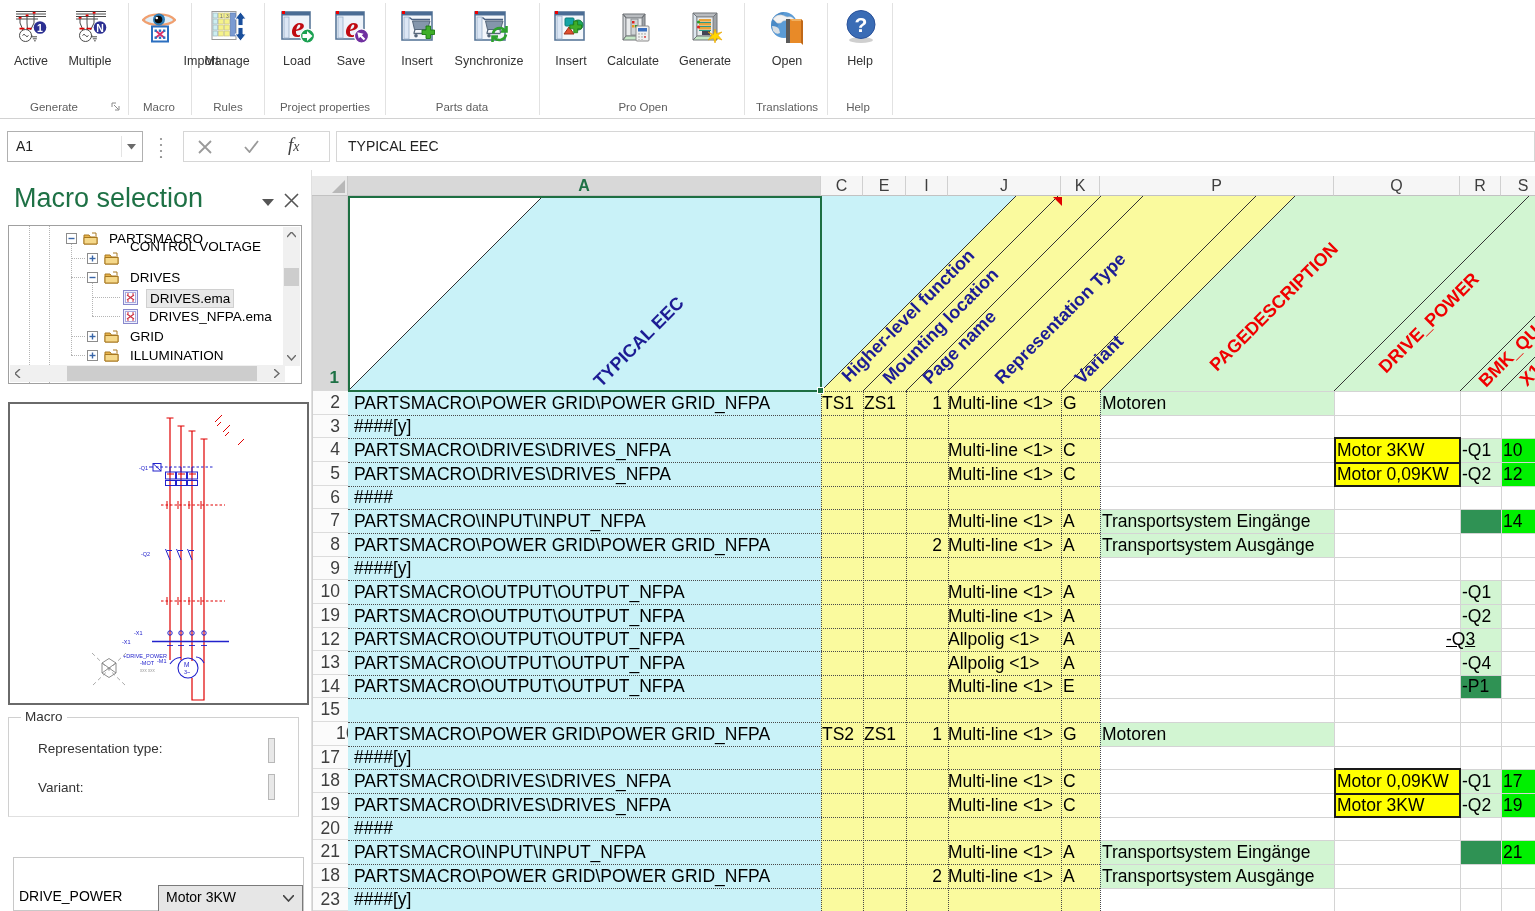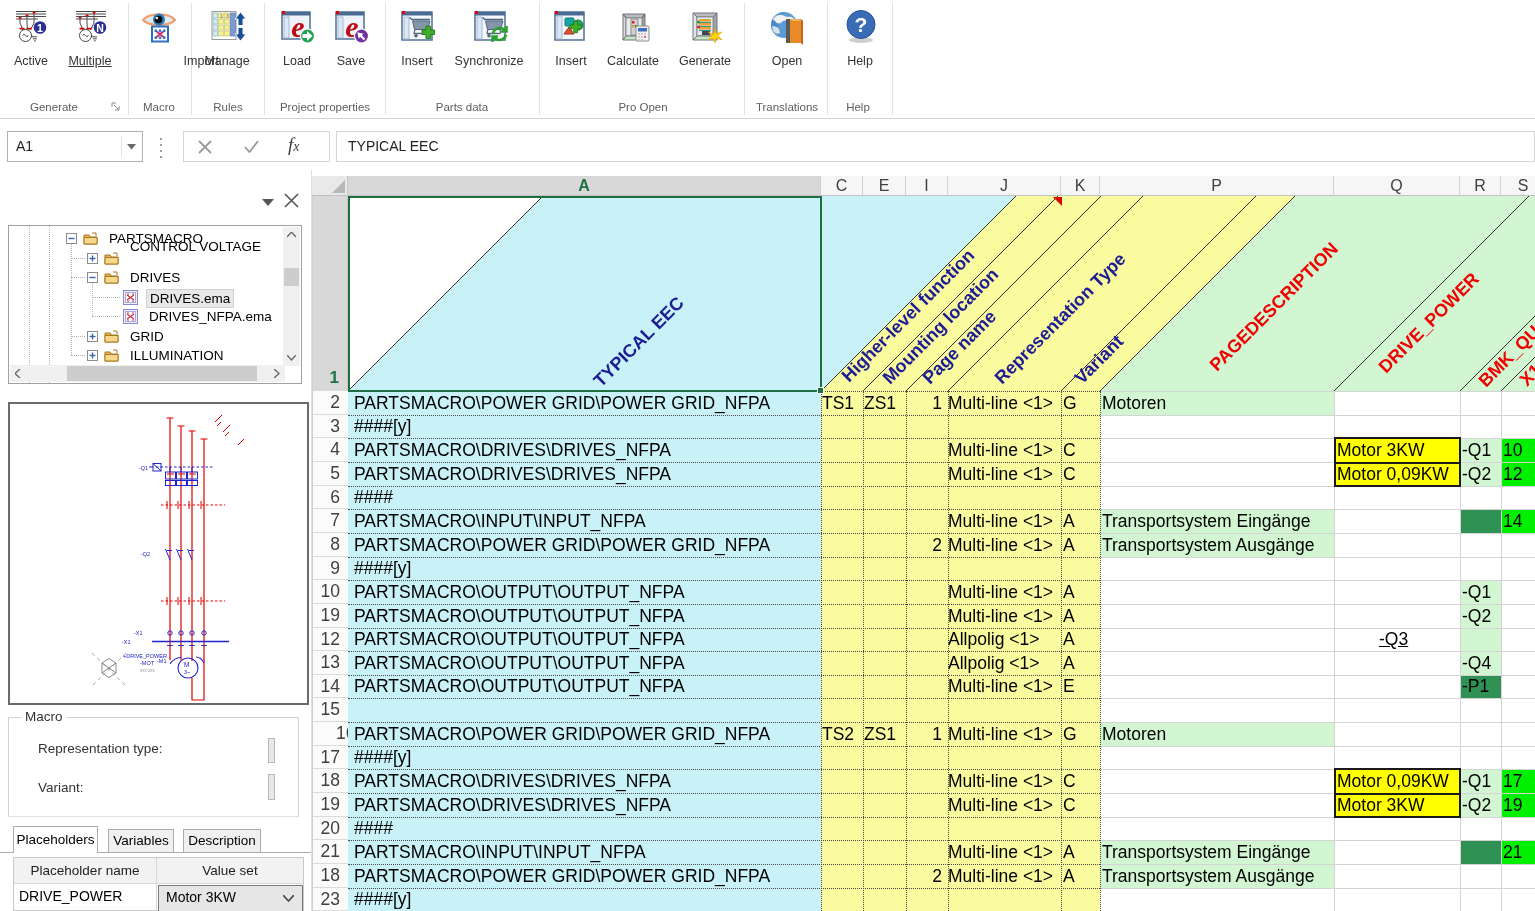--- a/index.html
+++ b/index.html
@@ -31,21 +31,21 @@
     <div class="glab" style="left:392px;top:101px;width:140px;">Parts data</div>
     <div class="glab" style="left:573px;top:101px;width:140px;">Pro Open</div>
     <div class="glab" style="left:717px;top:101px;width:140px;">Translations</div>
     <div class="glab" style="left:788px;top:101px;width:140px;">Help</div>
     <svg class="ab" style="left:110px;top:101px" width="12" height="12">
       <path d="M2 2 h4 M2 2 v4" stroke="#8a8a8a" fill="none"></path>
       <path d="M4 4 l4.5 4.5" stroke="#8a8a8a" fill="none"></path>
       <path d="M9 5 v4 h-4" stroke="#8a8a8a" fill="none"></path>
     </svg>
     <div class="lbl" style="left:-29px;top:54px;width:120px;">Active</div>
-    <div class="lbl" style="left:30px;top:54px;width:120px;text-decoration:underline;">Multiple</div>
+    <div class="lbl" style="left:30px;top:54px;width:120px;">Multiple</div>
     <div class="lbl" style="left:99px;top:54px;width:120px;text-align:right;">Import</div>
     <div class="lbl" style="left:167px;top:54px;width:120px;">Manage</div>
     <div class="lbl" style="left:237px;top:54px;width:120px;">Load</div>
     <div class="lbl" style="left:291px;top:54px;width:120px;">Save</div>
     <div class="lbl" style="left:357px;top:54px;width:120px;">Insert</div>
     <div class="lbl" style="left:429px;top:54px;width:120px;">Synchronize</div>
     <div class="lbl" style="left:511px;top:54px;width:120px;">Insert</div>
     <div class="lbl" style="left:573px;top:54px;width:120px;">Calculate</div>
     <div class="lbl" style="left:645px;top:54px;width:120px;">Generate</div>
     <div class="lbl" style="left:727px;top:54px;width:120px;">Open</div>
@@ -270,20 +270,21 @@
         <path d="M1 1 l12 12 M13 1 l-12 12" stroke="#9a9a9a" stroke-width="1.8"></path>
       </svg>
       <svg class="ab" style="left:60px;top:8px" width="15" height="13">
         <path d="M1 7 l4.5 5 L14 1" stroke="#9a9a9a" stroke-width="1.8" fill="none"></path>
       </svg>
       <div class="ab" style="left:104px;top:2px;width:30px;font-family:'Liberation Serif',serif;font-style:italic;font-size:19px;color:#3f3f3f;">f<span style="font-size:14px;">x</span></div>
     </div>
     <div class="ab" style="left:336px;top:12px;width:1199px;height:31px;border:1px solid #d6d6d6;font-size:14px;color:#222;line-height:29px;padding-left:11px;">TYPICAL EEC</div>
   </div>
 <div class="ab" style="left:0;top:176px;width:311px;height:735px;background:#fff;">
+    <div class="ab" style="left:14px;top:7px;font-size:27px;color:#1e7145;">Macro selection</div>
     <svg class="ab" style="left:262px;top:23px" width="12" height="8">
       <path d="M0 0 l6 7 6 -7 z" fill="#555"></path>
     </svg>
     <svg class="ab" style="left:284px;top:17px" width="15" height="15">
       <path d="M1 1 l13 13 M14 1 l-13 13" stroke="#555" stroke-width="1.6"></path>
     </svg>
     <div class="ab" style="left:8px;top:49px;width:294px;height:159px;border:1px solid #a0a0a0;background:#fff;">
       <div class="dotV" style="left:20px;top:0;height:157px;border-left-color:#b5b5b5;"></div>
       <div class="dotV" style="left:40px;top:0;height:157px;border-left-color:#b5b5b5;"></div>
       <div class="dotV" style="left:62px;top:11px;height:118px;border-left-color:#b5b5b5;"></div>
@@ -447,33 +448,21 @@
         <path d="M194 261 v35 h-12 v-22" stroke="#e00000" stroke-width="1.2" fill="none"></path>
       </svg>
     </div>
     <div class="ab" style="left:8px;top:541px;width:291px;height:100px;border:1px solid #d0d0d0;border-bottom:1px solid #e0e0e0;">
       <div class="ab" style="left:12px;top:-9px;background:#fff;padding:0 4px;font-size:13.5px;color:#333;">Macro</div>
       <div class="ab" style="left:29px;top:23px;font-size:13.5px;color:#333;">Representation type:</div>
       <div class="ab" style="left:259px;top:20px;width:7px;height:25px;background:#e8e8e8;border:1px solid #b8b8b8;"></div>
       <div class="ab" style="left:29px;top:62px;font-size:13.5px;color:#333;">Variant:</div>
       <div class="ab" style="left:259px;top:56px;width:7px;height:26px;background:#e8e8e8;border:1px solid #b8b8b8;"></div>
     </div>
-    <div class="ab" style="left:0px;top:650px;width:311px;height:27px;">
-      <div class="ab" style="left:13px;top:0px;width:85px;height:27px;background:#fff;border:1px solid #acacac;border-bottom:none;font-size:13.5px;text-align:center;line-height:25px;z-index:3;">Placeholders</div>
-      <div class="ab" style="left:108px;top:3px;width:66px;height:24px;background:#f0f0f0;border:1px solid #acacac;font-size:13.5px;text-align:center;line-height:22px;">Variables</div>
-      <div class="ab" style="left:183px;top:3px;width:78px;height:24px;background:#f0f0f0;border:1px solid #acacac;font-size:13.5px;text-align:center;line-height:22px;">Description</div>
-      <div class="ab" style="left:0;top:26px;width:311px;height:1px;background:#acacac;"></div>
-      <div class="ab" style="left:14px;top:26px;width:83px;height:1px;background:#fff;"></div>
-    </div>
     <div class="ab" style="left:13px;top:681px;width:291px;height:54px;border:1px solid #c8c8c8;">
-      <div class="ab" style="left:0;top:0;width:289px;height:26px;background:#f2f2f2;border-bottom:1px solid #d8d8d8;">
-        <div class="ab" style="left:0;top:0;width:142px;height:26px;font-size:13.5px;text-align:center;line-height:26px;color:#222;">Placeholder name</div>
-        <div class="ab" style="left:143px;top:0;width:146px;height:26px;font-size:13.5px;text-align:center;line-height:26px;color:#222;">Value set</div>
-        <div class="ab" style="left:142px;top:0;width:1px;height:54px;background:#d8d8d8;"></div>
-      </div>
       <div class="ab" style="left:5px;top:30px;font-size:14px;color:#000;">DRIVE_POWER</div>
       <div class="ab" style="left:144px;top:27px;width:145px;height:27px;background:#e6e6e6;border:1px solid #7a7a7a;">
         <div class="ab" style="left:7px;top:3px;font-size:14px;color:#000;">Motor 3KW</div>
         <svg class="ab" style="right:8px;top:9px" width="11" height="7">
           <path d="M0 0 l5.5 6 L11 0" fill="none" stroke="#444" stroke-width="1.6"></path>
         </svg>
       </div>
     </div>
   </div>
 <div class="ab" style="left:311px;top:170px;width:1px;height:741px;background:#e0e0e0;"></div>
@@ -697,21 +686,21 @@
 <div class="ct" style="left:1102px;top:840px;height:24px;line-height:24px;">Transportsystem Eingänge</div>
 <div class="ct" style="left:1102px;top:864px;height:24px;line-height:24px;">Transportsystem Ausgänge</div>
 <div class="ct" style="left:1337px;top:438px;height:24px;line-height:24px;">Motor 3KW</div>
 <div class="ct" style="left:1337px;top:462px;height:24px;line-height:24px;">Motor 0,09KW</div>
 <div class="ct" style="left:1337px;top:769px;height:24px;line-height:24px;">Motor 0,09KW</div>
 <div class="ct" style="left:1337px;top:793px;height:24px;line-height:24px;">Motor 3KW</div>
 <div class="ct" style="left:1462px;top:438px;height:24px;line-height:24px;">-Q1</div>
 <div class="ct" style="left:1462px;top:462px;height:24px;line-height:24px;">-Q2</div>
 <div class="ct" style="left:1462px;top:580px;height:24px;line-height:24px;">-Q1</div>
 <div class="ct" style="left:1462px;top:604px;height:24px;line-height:24px;">-Q2</div>
-<div class="ct" style="left:1379px;top:628px;height:23px;line-height:23px;text-decoration:underline;">-Q3</div>
+<div class="ct" style="left:1446px;top:628px;height:23px;line-height:23px;text-decoration:underline;">-Q3</div>
 <div class="ct" style="left:1462px;top:651px;height:24px;line-height:24px;">-Q4</div>
 <div class="ct" style="left:1462px;top:675px;height:23px;line-height:23px;">-P1</div>
 <div class="ct" style="left:1462px;top:769px;height:24px;line-height:24px;">-Q1</div>
 <div class="ct" style="left:1462px;top:793px;height:24px;line-height:24px;">-Q2</div>
 <div class="ct" style="left:1503px;top:438px;height:24px;line-height:24px;">10</div>
 <div class="ct" style="left:1503px;top:462px;height:24px;line-height:24px;">12</div>
 <div class="ct" style="left:1503px;top:509px;height:24px;line-height:24px;">14</div>
 <div class="ct" style="left:1503px;top:769px;height:24px;line-height:24px;">17</div>
 <div class="ct" style="left:1503px;top:793px;height:24px;line-height:24px;">19</div>
 <div class="ct" style="left:1503px;top:840px;height:24px;line-height:24px;">21</div>

